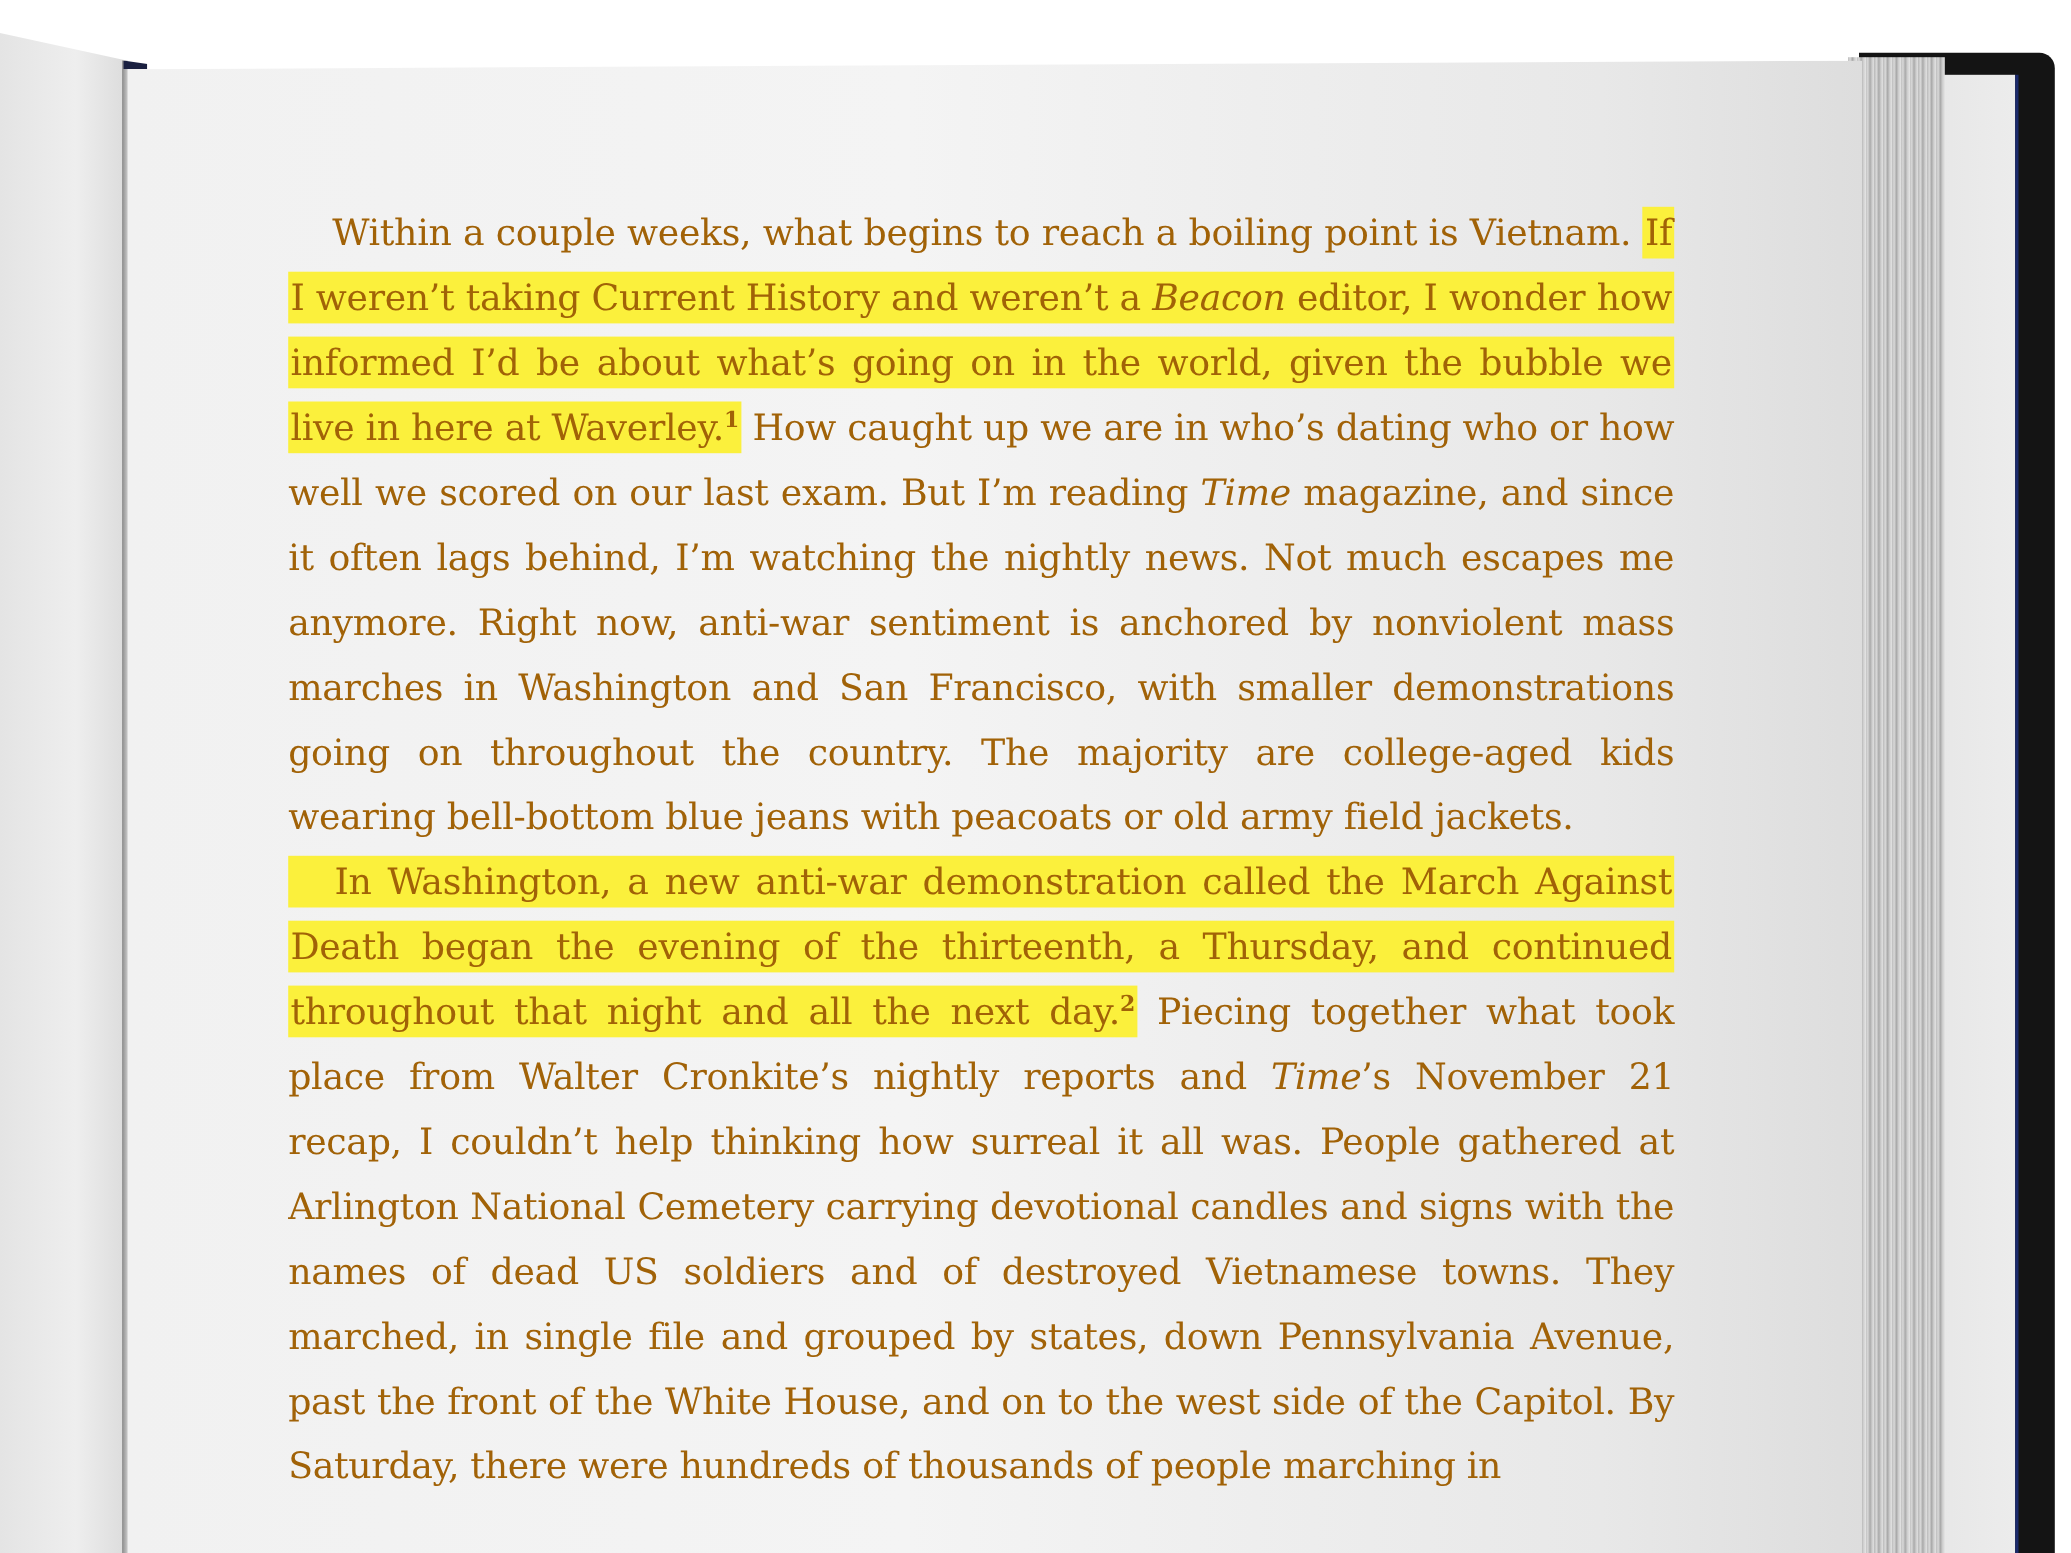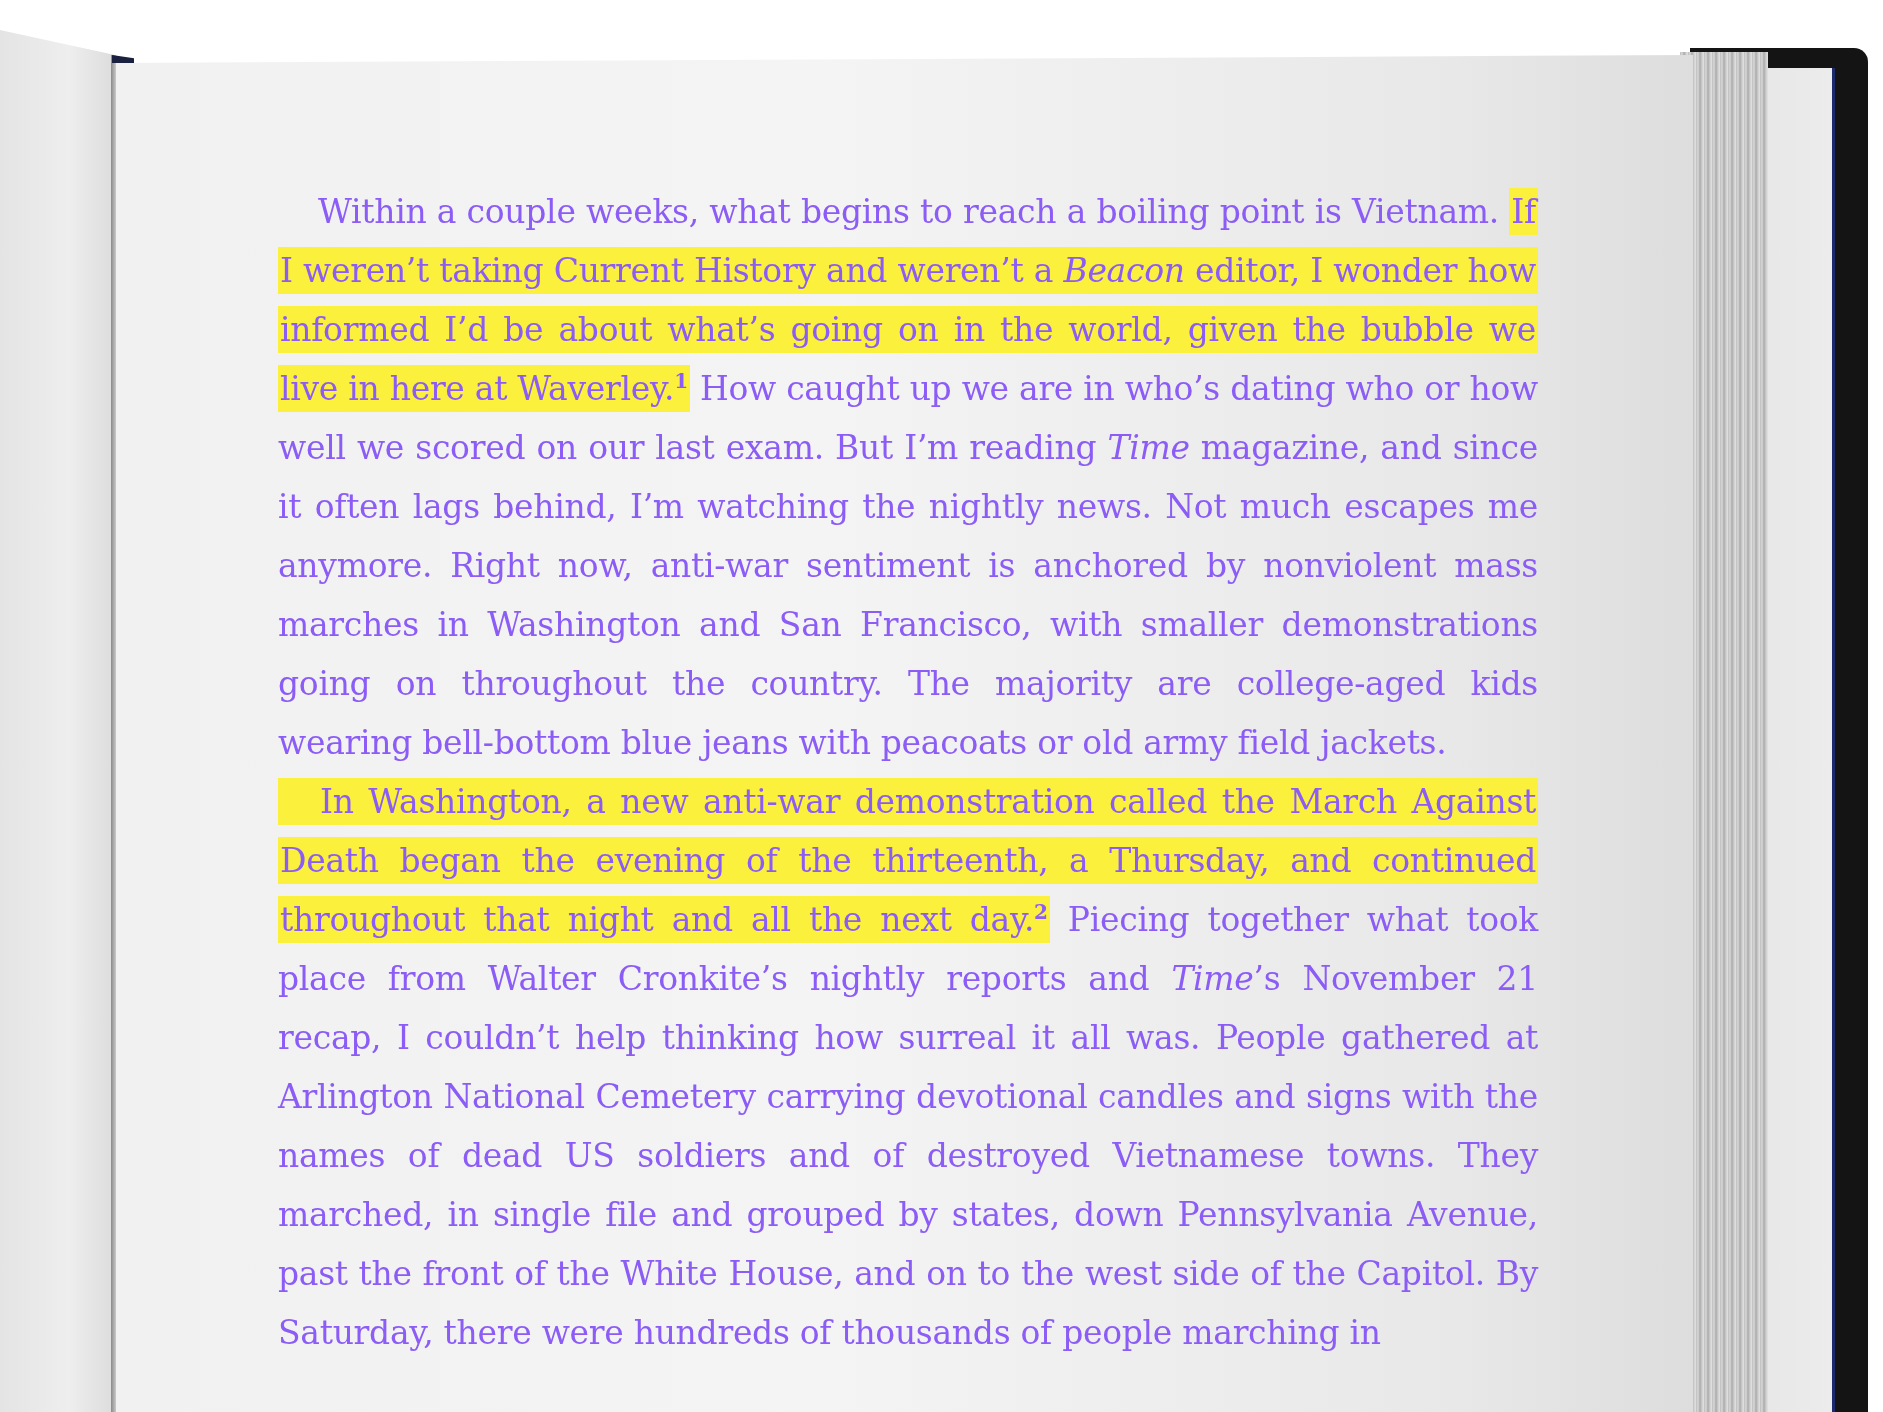--- a/index.html
+++ b/index.html
@@ -33,22 +33,22 @@
   .page-block {
     position:absolute; left:1680px; top:52px; width:88px; height:1370px;
     background:repeating-linear-gradient(90deg,#bdbdbd 0px,#d8d8d8 2px,#a9a9a9 4px,#cfcfcf 6px,#e2e2e2 8px);
   }
   .right-page {
     position:absolute; left:115px; top:55px; width:1578px; height:1370px;
     background:linear-gradient(90deg,#f1f1f1 0%,#f4f4f4 45%,#e8e8e8 85%,#dddddd 100%);
     clip-path:polygon(0 8px, 100% 0, 100% 100%, 0 100%);
   }
   .text-block {
-    position:absolute; left:278px; top:182px; width:1260px;
-    font-size:33px; line-height:59px; color:#8b5cf6;
+    position:absolute; left:262px; top:182px; width:1260px;
+    font-size:33px; line-height:59px; color:#a16207;
     text-align:justify; letter-spacing:-0.3px;
   }
   .text-block p { margin:0; }
   .indent { display:inline-block; width:40px; }
   .hl { background:#fbf03c; box-decoration-break:clone; -webkit-box-decoration-break:clone; padding:4px 2px; }
   sup { font-size:20px; line-height:0; font-weight:bold; }
   em { font-style:italic; }
 </style>
 </head>
 <body>

